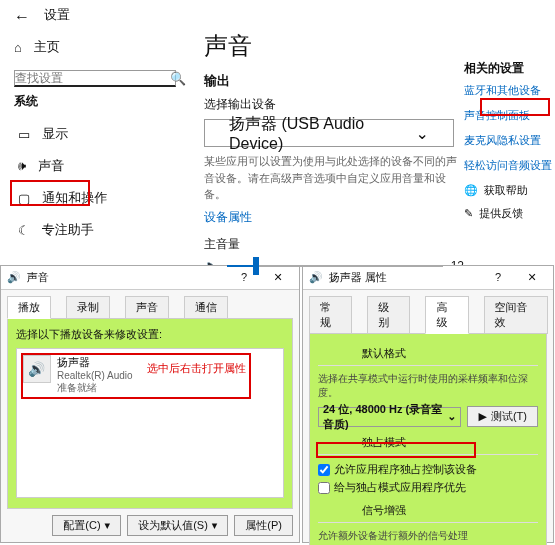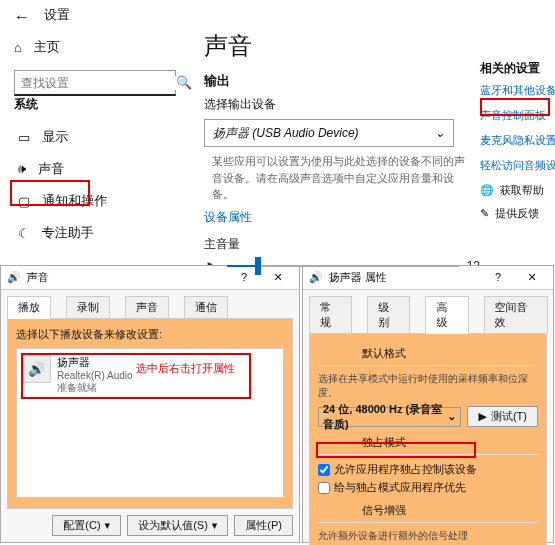--- a/index.html
+++ b/index.html
@@ -5,35 +5,35 @@
   * { box-sizing: border-box; margin: 0; padding: 0; font-family: "Microsoft YaHei", "Segoe UI", sans-serif; }
   body { background: #fff; font-size: 12px; color: #111; width: 555px; height: 545px; overflow: hidden; position: relative; }
   
   
   .settings-window { display: flex; flex-direction: column; height: 265px; background: #fff; }
   .settings-header { display: flex; align-items: center; padding: 6px 14px 2px; gap: 14px; font-size: 13px; }
   .back-arrow { font-size: 16px; }
   .settings-body { display: flex; flex: 1; }
   .sidebar { width: 190px; padding: 6px 14px; }
   .home-row { display: flex; align-items: center; gap: 12px; font-size: 13px; padding: 6px 0; }
-  .search-box { display: flex; align-items: center; border: 1px solid #999; border-bottom: 2px solid #222; height: 26px; margin: 8px 0 0; padding: 0 6px; background: #fff; }
+  .search-box { display: flex; align-items: center; border: 1px solid #999; border-bottom: 2px solid #222; height: 17px; margin: 8px 0 6px; padding: 0 0; background: #fff; }
   .search-box input { border: none; outline: none; flex: 1; font-size: 12px; }
   .search-icon { font-size: 13px; color: #555; }
   .section-label { font-weight: 600; font-size: 12px; margin-bottom: 8px; }
   .nav-item { display: flex; align-items: center; gap: 12px; padding: 7px 4px; font-size: 13px; cursor: pointer; }
   .nav-item.selected { position: relative; }
   .highlight-red { border: 2px solid #d00; position: absolute; pointer-events: none; }
   
   .main { flex: 1; padding: 4px 12px 4px 14px; display: flex; }
   .main-left { flex: 1; }
   .main h1 { font-size: 24px; font-weight: 400; margin-bottom: 10px; }
   .main h2 { font-size: 13px; font-weight: 600; margin: 2px 0 6px; }
   .main .sub { font-size: 12px; margin: 2px 0 6px; }
-  .select-box { border: 1px solid #999; height: 28px; display: flex; align-items: center; justify-content: space-between; padding: 0 8px; width: 250px; font-size: 12px; font-style: italic; }
-  .desc { font-size: 11px; color: #666; margin: 6px 8px; line-height: 1.5; width: 260px; }
+  .select-box { border: 1px solid #999; height: 28px; display: flex; align-items: center; justify-content: space-between; padding: 0 24px; width: 250px; font-size: 16px; }
+  .desc { font-size: 11px; color: #666; margin: 6px 0; line-height: 1.5; width: 260px; }
   .link { color: #0067c0; font-size: 12px; cursor: pointer; }
   .volume-row { display: flex; align-items: center; gap: 8px; margin-top: 4px; }
   .slider-track { flex: 1; height: 2px; background: #aaa; position: relative; }
   .slider-fill { position: absolute; height: 2px; background: #0067c0; left: 0; width: 12%; }
   .slider-thumb { position: absolute; width: 6px; height: 18px; background: #0067c0; top: -8px; left: 12%; }
   
   .related { width: 100px; padding-top: 30px; }
   .related h3 { font-size: 12px; font-weight: 600; margin-bottom: 6px; }
   .related .link { display: block; margin-bottom: 10px; font-size: 11px; }
   .help-row { display: flex; align-items: center; gap: 6px; font-size: 11px; margin: 8px 0; cursor: pointer; }
@@ -42,27 +42,27 @@
   .dialogs { display: flex; gap: 2px; }
   .dialog { border: 1px solid #aaa; background: #f7f7f7; display: flex; flex-direction: column; }
   .dialog.sound { width: 300px; height: 278px; }
   .dialog.speaker { width: 252px; height: 278px; }
   .dialog-title { background: #fff; border-bottom: 1px solid #ccc; display: flex; align-items: center; justify-content: space-between; padding: 4px 6px; font-size: 11px; }
   .dialog-title .buttons { display: flex; gap: 4px; }
   .dialog-title .btn { width: 30px; text-align: center; cursor: pointer; }
   .tabs { display: flex; padding: 6px 6px 0; gap: 16px; font-size: 11px; }
   .tab { padding: 3px 10px; border: 1px solid #ccc; background: #f0f0f0; cursor: pointer; margin-right: -1px; }
   .tab.active { background: #fff; border-bottom: 1px solid #fff; position: relative; z-index: 1; }
-  .tab-content { border: 1px solid #ccc; background: #fdba74; margin: -1px 6px 6px; padding: 8px; flex: 1; font-size: 11px; position: relative; }
+  .tab-content { border: 1px solid #ccc; background: #bef264; margin: -1px 6px 6px; padding: 8px; flex: 1; font-size: 11px; position: relative; }
   .device-list { border: 1px solid #ccc; background: #fff; height: 150px; margin-top: 6px; position: relative; }
   .device-item { display: flex; align-items: flex-start; gap: 6px; padding: 6px; }
   .device-icon { width: 28px; height: 28px; border: 1px solid #ccc; background: #eee; display: flex; align-items: center; justify-content: center; font-size: 14px; }
   .device-text .name { font-size: 11px; }
   .device-text .sub { font-size: 10px; color: #666; }
-  .red-note { color: #d00; position: absolute; left: 119px; top: 12px; font-size: 11px; }
+  .red-note { color: #d00; position: absolute; left: 130px; top: 12px; font-size: 11px; }
   .dialog-buttons { display: flex; justify-content: flex-end; gap: 6px; padding: 0 6px 6px; }
   .win-btn { border: 1px solid #999; background: #f0f0f0; padding: 2px 10px; font-size: 11px; cursor: pointer; display: flex; align-items: center; gap: 4px; }
   
   .group-label { font-size: 11px; margin: 4px 0; padding-left: 44px; }
   .group { border-top: 1px solid #ddd; margin: 2px 0 6px; padding-top: 4px; }
   .select-row { display: flex; align-items: center; gap: 6px; }
   .inline-select { border: 1px solid #999; height: 20px; flex: 1; display: flex; align-items: center; justify-content: space-between; padding: 0 4px; font-size: 11px; font-weight: bold; }
   .checkbox-row { display: flex; align-items: center; gap: 4px; margin: 3px 0; font-size: 11px; }
   .checkbox-row input { width: 12px; height: 12px; }
   .tiny-desc { font-size: 10px; color: #444; margin: 2px 0; }

